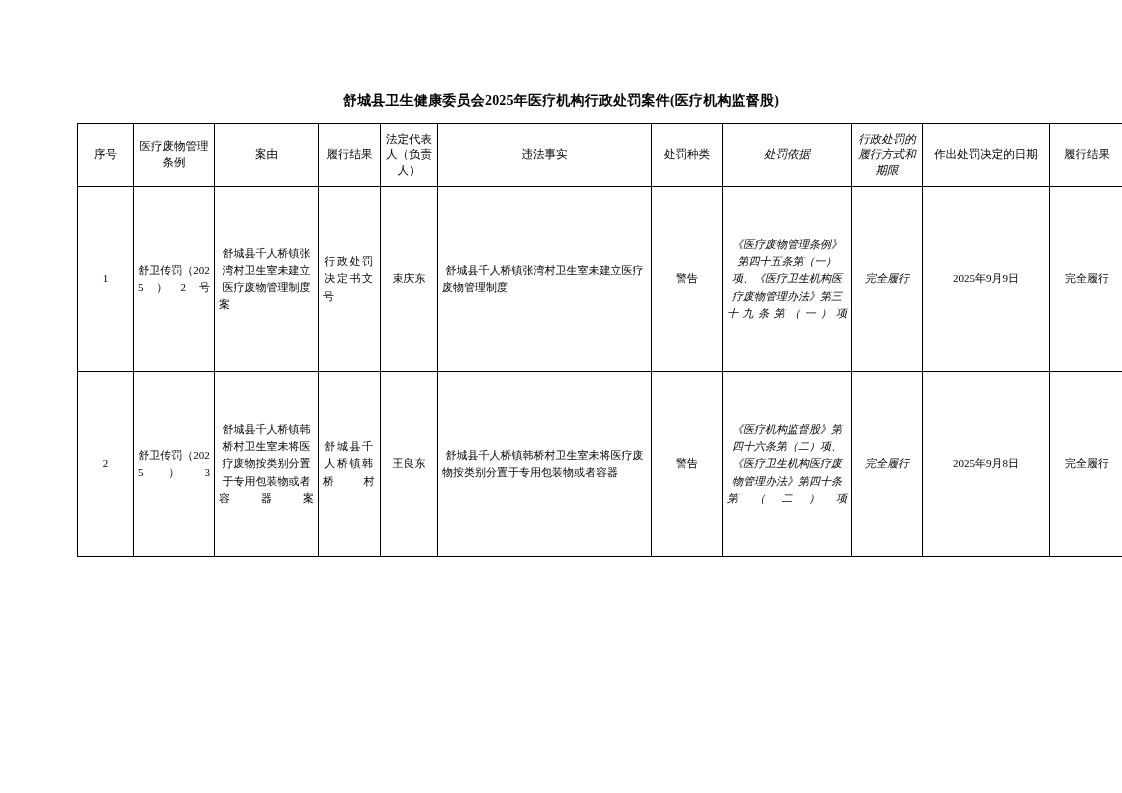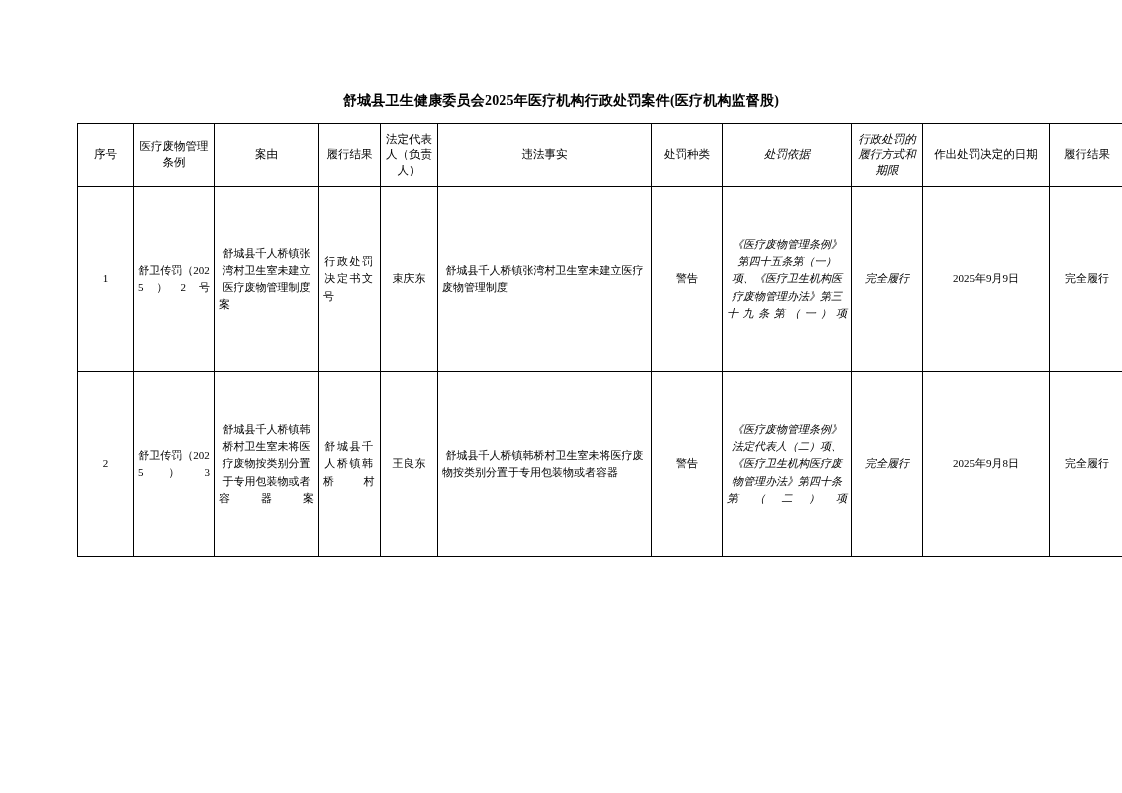--- a/index.html
+++ b/index.html
@@ -134,21 +134,21 @@
         <td class="c10">完全履行</td>
       </tr>
       <tr>
         <td class="c0 num-cell">2</td>
         <td class="c1 justify-cell">舒卫传罚（2025）3</td>
         <td class="c2 justify-cell">舒城县千人桥镇韩桥村卫生室未将医疗废物按类别分置于专用包装物或者容器案</td>
         <td class="c3 justify-cell spaced">舒城县千人桥镇韩桥村</td>
         <td class="c4">王良东</td>
         <td class="c5 fact-cell">舒城县千人桥镇韩桥村卫生室未将医疗废物按类别分置于专用包装物或者容器</td>
         <td class="c6">警告</td>
-        <td class="c7 basis-cell">《医疗废物管理条例》法定代表人（二）项、《医疗卫生机构医疗废物管理办法》第四十条第（二）项</td>
+        <td class="c7 basis-cell">《医疗机构监督股》第四十六条第（二）项、《医疗卫生机构医疗废物管理办法》第四十条第（二）项</td>
         <td class="c8">完全履行</td>
         <td class="c9">2025年9月8日</td>
         <td class="c10">完全履行</td>
       </tr>
     </tbody>
   </table>
 
 </div>
 
 </body></html>

